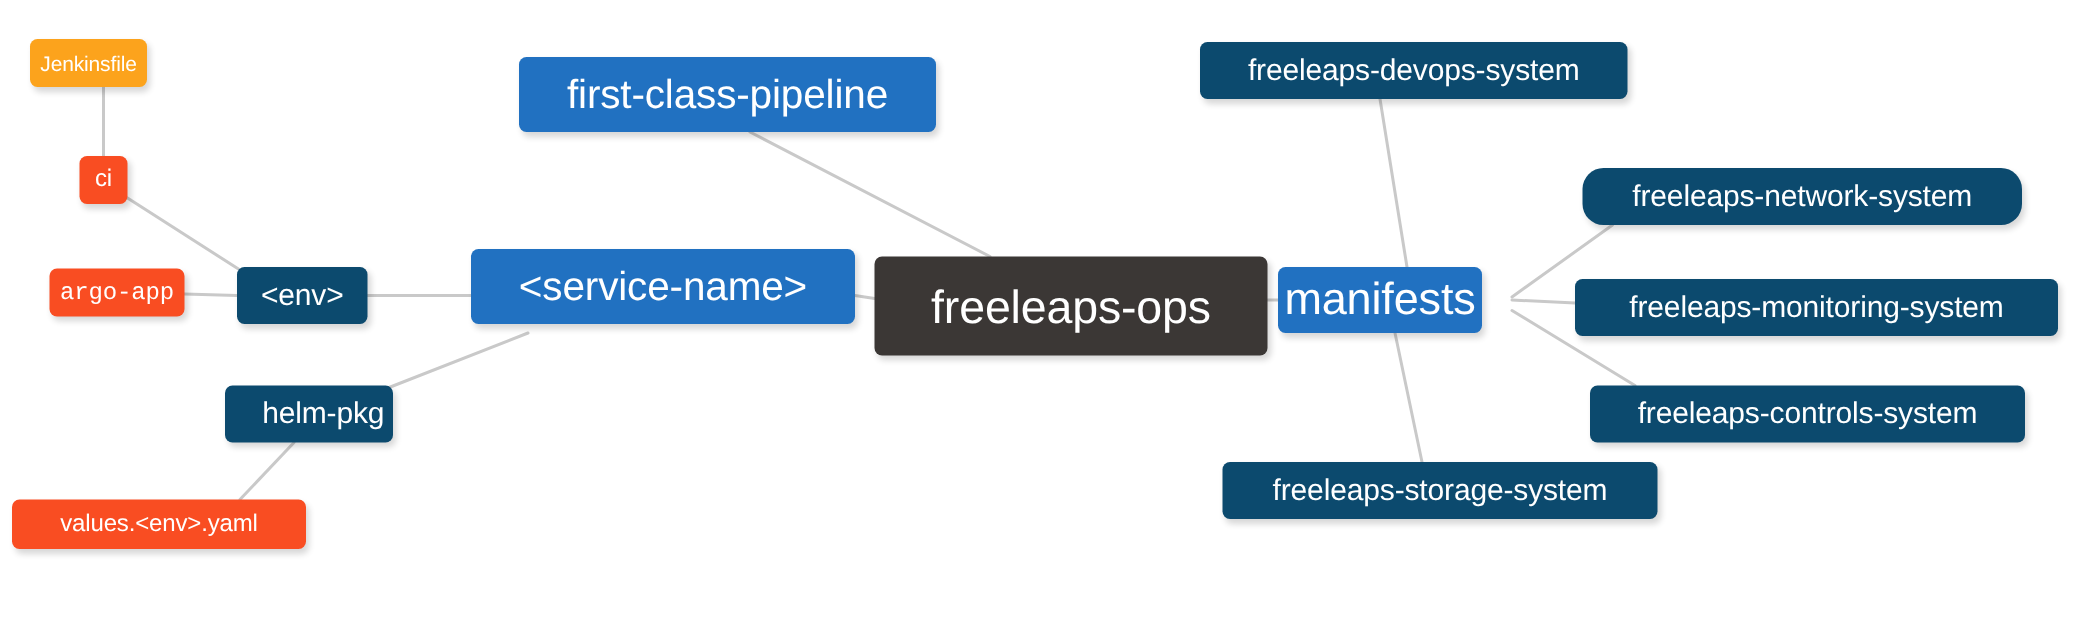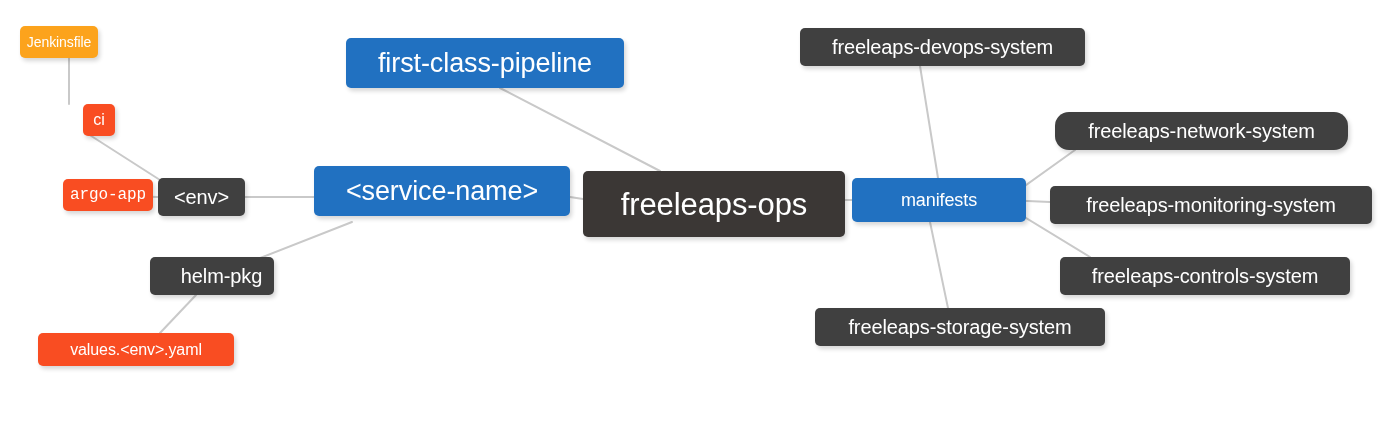--- a/index.html
+++ b/index.html
@@ -31,22 +31,22 @@
     color: #ffffff;
     border-radius: 5px;
     white-space: nowrap;
     line-height: 1;
     letter-spacing: -0.1px;
     box-shadow: 2px 3px 4px rgba(0,0,0,0.16);
     z-index: 2;
   }
   .c-root  { background: #3b3735; }
   .c-blue  { background: #2171c1; }
-  .c-green { background: #404040; }
-  .c-red   { background: #f94d22; margin-left: 30px; }
+  .c-green { background: #0c4a6e; }
+  .c-red   { background: #f94d22; }
   .c-amber { background: #fca31c; }
 </style>
 </head>
 <body>
 
 <div id="canvas">
   <svg id="edges">
       <line x1="69" y1="58" x2="69" y2="104" stroke="#c9c9c9" stroke-width="2" stroke-linecap="round"></line>
       <line x1="85" y1="132" x2="160" y2="180" stroke="#c9c9c9" stroke-width="2" stroke-linecap="round"></line>
       <line x1="123" y1="196" x2="158" y2="197" stroke="#c9c9c9" stroke-width="2" stroke-linecap="round"></line>
@@ -59,23 +59,23 @@
       <line x1="920" y1="66" x2="938" y2="178" stroke="#c9c9c9" stroke-width="2" stroke-linecap="round"></line>
       <line x1="1075" y1="150" x2="1008" y2="198" stroke="#c9c9c9" stroke-width="2" stroke-linecap="round"></line>
       <line x1="1050" y1="202" x2="1008" y2="200" stroke="#c9c9c9" stroke-width="2" stroke-linecap="round"></line>
       <line x1="1090" y1="257" x2="1008" y2="207" stroke="#c9c9c9" stroke-width="2" stroke-linecap="round"></line>
       <line x1="948" y1="308" x2="930" y2="222" stroke="#c9c9c9" stroke-width="2" stroke-linecap="round"></line>
     </svg>
   <div id="node-layer">
       <div class="node c-root" style="left: 583px; top: 171px; width: 262px; height: 66px; font-size: 31px;">freeleaps-ops</div>
       <div class="node c-blue" style="left: 314px; top: 38px; width: 278px; height: 50px; font-size: 27px; margin-left: 32px;">first-class-pipeline</div>
       <div class="node c-blue" style="left: 314px; top: 166px; width: 256px; height: 50px; font-size: 27px;">&lt;service-name&gt;</div>
-      <div class="node c-blue" style="left: 852px; top: 178px; width: 174px; height: 44px; font-size: 18px;">manifests</div>
+      <div class="node c-blue" style="left: 852px; top: 178px; width: 136px; height: 44px; font-size: 30px;">manifests</div>
       <div class="node c-green" style="left: 158px; top: 178px; width: 87px; height: 38px; font-size: 20px;">&lt;env&gt;</div>
-      <div class="node c-green" style="left: 150px; top: 257px; width: 124px; height: 38px; font-size: 20px; padding-left: 19px;">helm-pkg</div>
+      <div class="node c-green" style="left: 150px; top: 257px; width: 112px; height: 38px; font-size: 20px; padding-left: 19px;">helm-pkg</div>
       <div class="node c-red" style="left: 8px; top: 333px; width: 196px; height: 33px; font-size: 16px;">values.&lt;env&gt;.yaml</div>
       <div class="node c-red" style="left: 33px; top: 179px; width: 90px; height: 32px; font-size: 16px; font-family: Liberation Mono, monospace;">argo-app</div>
       <div class="node c-red" style="left: 53px; top: 104px; width: 32px; height: 32px; font-size: 16px;">ci</div>
       <div class="node c-amber" style="left: 20px; top: 26px; width: 78px; height: 32px; font-size: 14px;">Jenkinsfile</div>
       <div class="node c-green" style="left: 800px; top: 28px; width: 285px; height: 38px; font-size: 20px;">freeleaps-devops-system</div>
       <div class="node c-green" style="left: 1055px; top: 112px; width: 293px; height: 38px; font-size: 20px; border-radius: 14px;">freeleaps-network-system</div>
       <div class="node c-green" style="left: 1050px; top: 186px; width: 322px; height: 38px; font-size: 20px;">freeleaps-monitoring-system</div>
       <div class="node c-green" style="left: 1060px; top: 257px; width: 290px; height: 38px; font-size: 20px;">freeleaps-controls-system</div>
       <div class="node c-green" style="left: 815px; top: 308px; width: 290px; height: 38px; font-size: 20px;">freeleaps-storage-system</div>
     </div>

